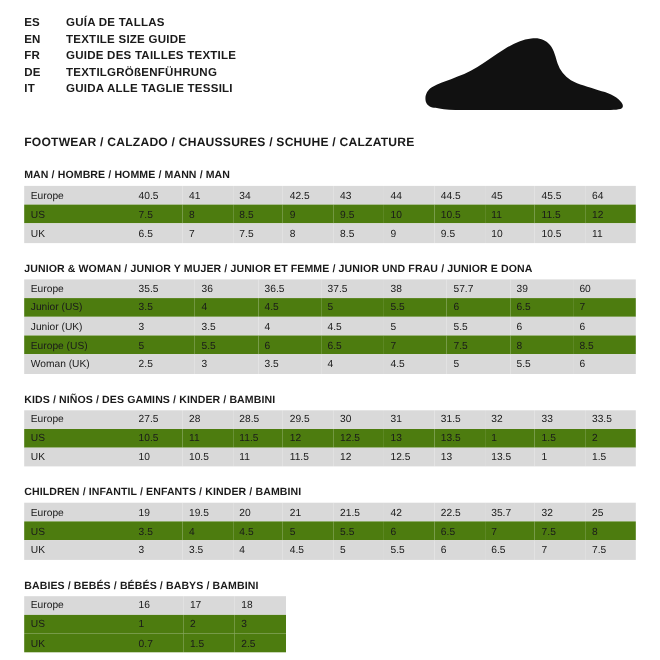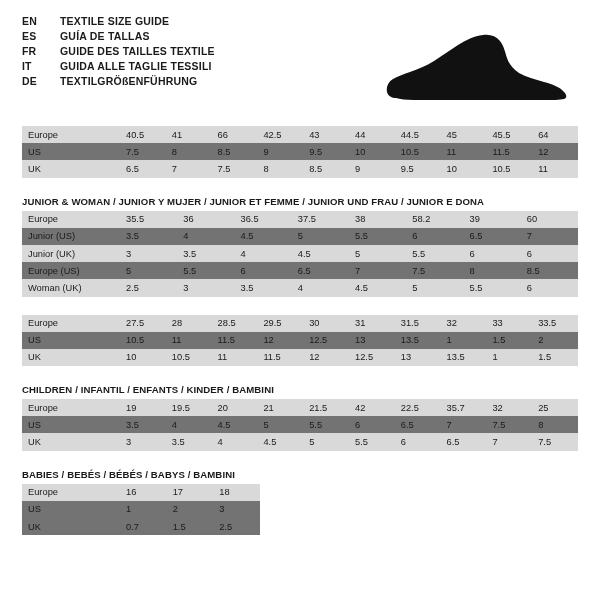--- a/index.html
+++ b/index.html
@@ -86,83 +86,85 @@
   table.size td {
     padding: 3.6px 0 3.6px 6px;
     text-align: left;
     white-space: nowrap;
     border: 0;
   }
   table.size tr.shaded td {
     background: #d9d9d9;
   }
   table.size tr.plain td {
-    background: #737373;
+    background: #4d7c0f;
   }
   td.rowlabel {
     width: 92px;
   }
   
   .group.narrow table.size {
     width: 238px;
   }
   .group.narrow td.rowlabel { width: 92px; }
 </style>
 </head>
 <body>
 
 <div class="page">
 
   <div class="header">
     <table class="lang-table">
       <tbody>
         <tr>
+          <td class="lang-code">ES</td>
+          <td class="lang-title">GUÍA DE TALLAS</td>
+        </tr>
+        <tr>
           <td class="lang-code">EN</td>
           <td class="lang-title">TEXTILE SIZE GUIDE</td>
         </tr>
         <tr>
-          <td class="lang-code">ES</td>
-          <td class="lang-title">GUÍA DE TALLAS</td>
-        </tr>
-        <tr>
           <td class="lang-code">FR</td>
           <td class="lang-title">GUIDE DES TAILLES TEXTILE</td>
         </tr>
         <tr>
+          <td class="lang-code">DE</td>
+          <td class="lang-title">TEXTILGRÖßENFÜHRUNG</td>
+        </tr>
+        <tr>
           <td class="lang-code">IT</td>
           <td class="lang-title">GUIDA ALLE TAGLIE TESSILI</td>
-        </tr>
-        <tr>
-          <td class="lang-code">DE</td>
-          <td class="lang-title">TEXTILGRÖßENFÜHRUNG</td>
         </tr>
       </tbody>
     </table>
 
     <div class="shoe-wrap">
       <svg width="186" height="70" viewBox="0 0 186 70" aria-hidden="true">
         <path fill="#111111" d="M12,66 C8,66 4,64 3,60 C2,55 4,50 9,47 C14,44 20,42 26,40
           C34,37 42,34 50,29 C58,24 66,18 74,13 C82,8 90,4 99,3
           C106,2 112,4 116,9 C120,14 121,20 123,26 C125,32 129,37 135,41
           C142,45 151,47 160,50 C168,52 176,55 180,60 C183,63 183,66 180,67
           C176,68 168,68 158,68 L30,68 C22,68 16,67 12,66 Z"></path>
         <path fill="#ffffff" d="M116,12 C119,17 120,23 122,28 C118,27 114,26 111,24 C112,20 114,16 116,12 Z" opacity="0.0"></path>
       </svg>
     </div>
   </div>
 
+  <div class="section-title">FOOTWEAR / CALZADO / CHAUSSURES / SCHUHE / CALZATURE</div>
 
   <div class="group">
+    <div class="group-title">MAN / HOMBRE / HOMME / MANN / MAN</div>
     <table class="size">
       <tbody>
         <tr class="shaded">
           <td class="rowlabel">Europe</td>
           <td>40.5</td>
           <td>41</td>
-          <td>66</td>
+          <td>34</td>
           <td>42.5</td>
           <td>43</td>
           <td>44</td>
           <td>44.5</td>
           <td>45</td>
           <td>45.5</td>
           <td>64</td>
         </tr>
         <tr class="plain">
           <td class="rowlabel">US</td>
@@ -198,21 +200,21 @@
     <div class="group-title">JUNIOR &amp; WOMAN / JUNIOR Y MUJER / JUNIOR ET FEMME / JUNIOR UND FRAU / JUNIOR E DONA</div>
     <table class="size">
       <tbody>
         <tr class="shaded">
           <td class="rowlabel">Europe</td>
           <td>35.5</td>
           <td>36</td>
           <td>36.5</td>
           <td>37.5</td>
           <td>38</td>
-          <td>58.2</td>
+          <td>57.7</td>
           <td>39</td>
           <td>60</td>
         </tr>
         <tr class="plain">
           <td class="rowlabel">Junior (US)</td>
           <td>3.5</td>
           <td>4</td>
           <td>4.5</td>
           <td>5</td>
           <td>5.5</td>
@@ -251,20 +253,21 @@
           <td>4.5</td>
           <td>5</td>
           <td>5.5</td>
           <td>6</td>
         </tr>
       </tbody>
     </table>
   </div>
 
   <div class="group">
+    <div class="group-title">KIDS / NIÑOS / DES GAMINS / KINDER / BAMBINI</div>
     <table class="size">
       <tbody>
         <tr class="shaded">
           <td class="rowlabel">Europe</td>
           <td>27.5</td>
           <td>28</td>
           <td>28.5</td>
           <td>29.5</td>
           <td>30</td>
           <td>31</td>

